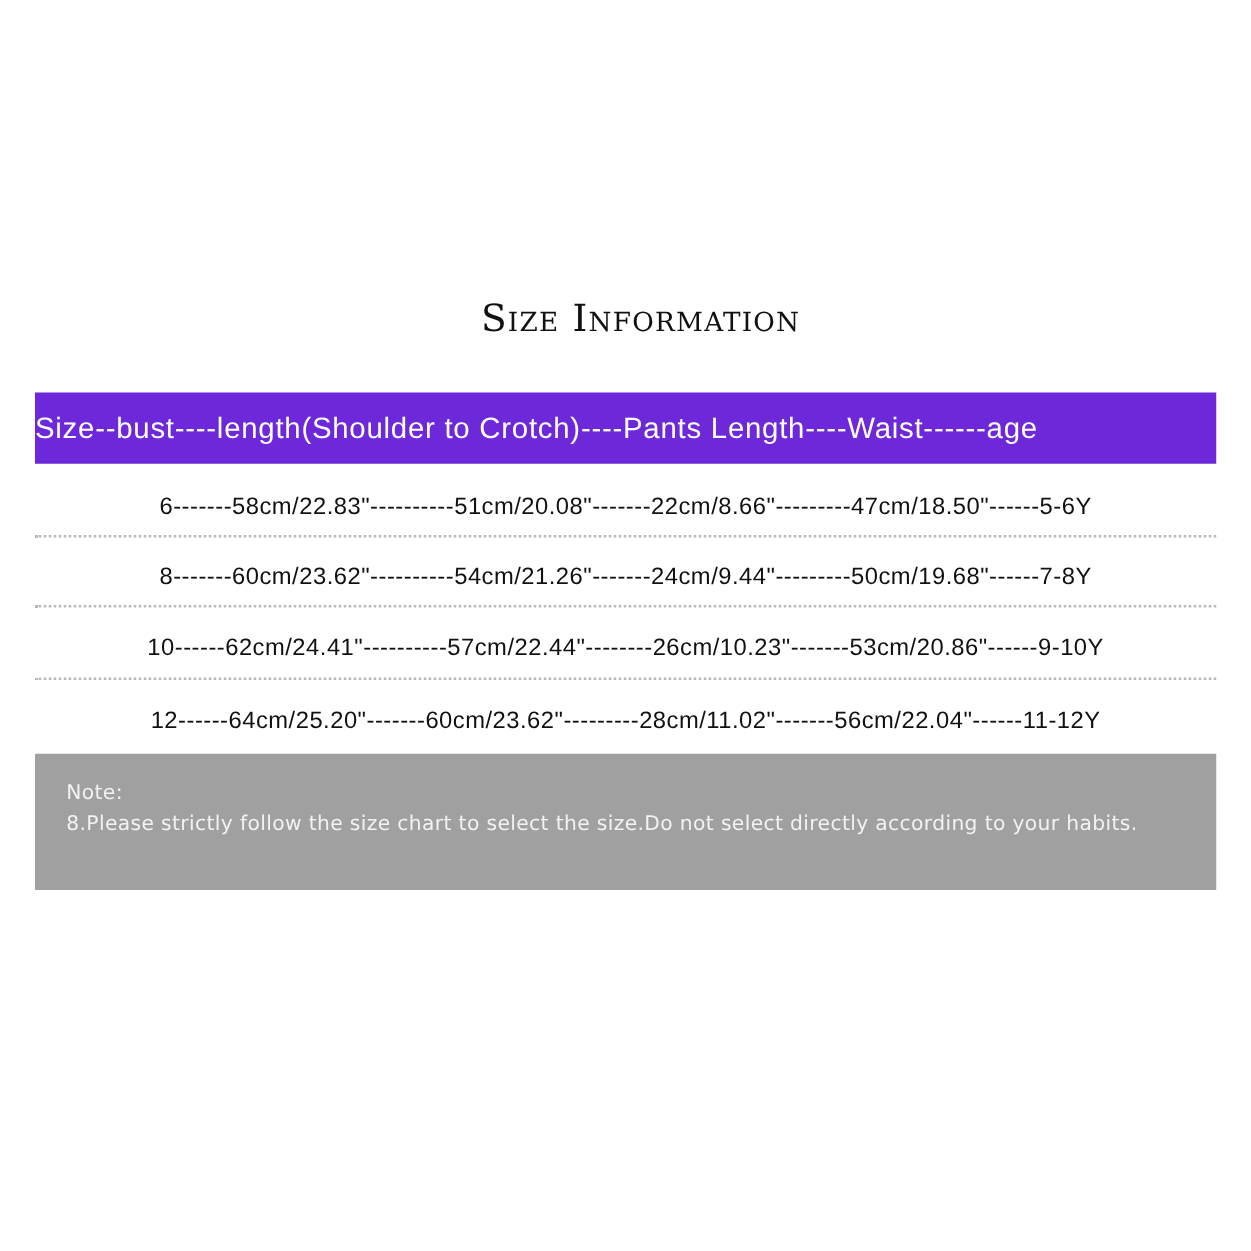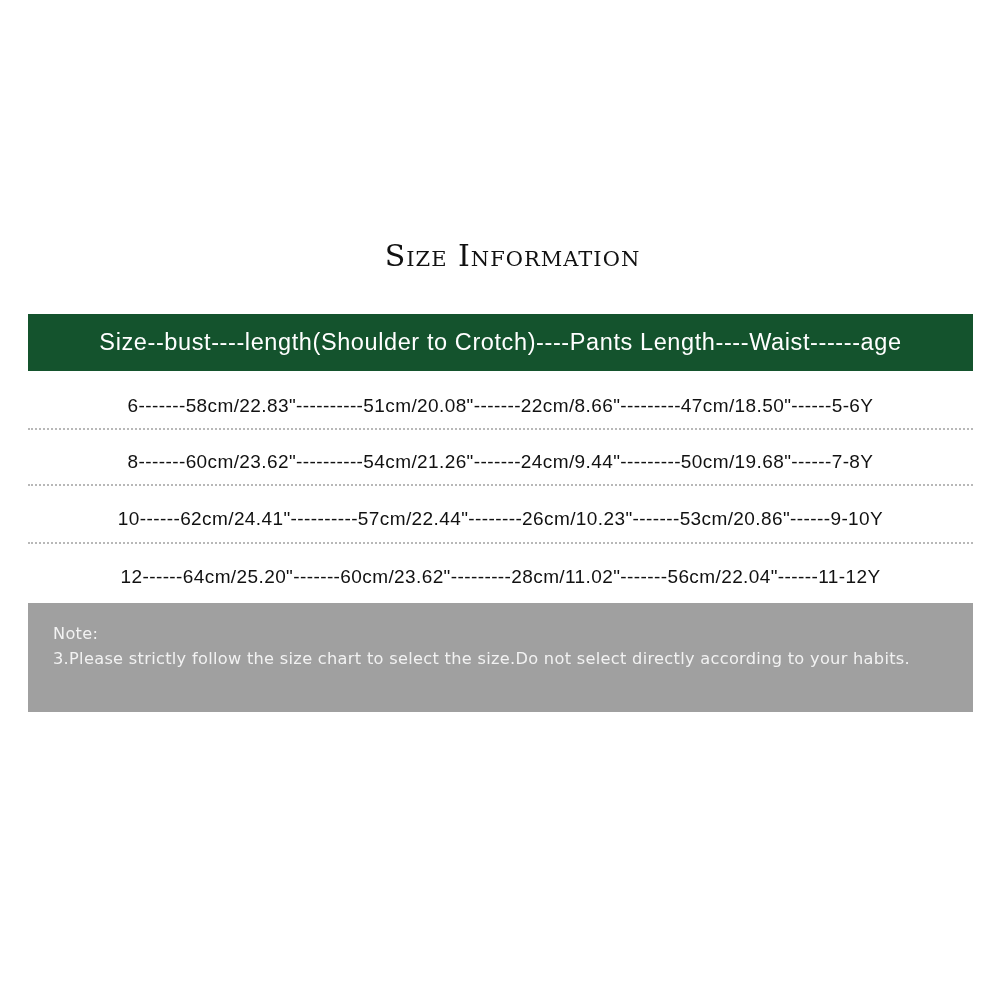--- a/index.html
+++ b/index.html
@@ -4,21 +4,21 @@
   <style>
     html, body { margin: 0; padding: 0; background: #ffffff; }
     body { width: 1001px; height: 1001px; position: relative; overflow: hidden; font-family: "Liberation Sans", sans-serif; }
     .title {
       position: absolute; left: 12px; top: 238px; width: 1001px; text-align: center;
       font-family: "DejaVu Serif", serif; font-size: 30px; color: #111;
       font-variant: small-caps; letter-spacing: 1px; font-weight: normal;
     }
     .header-bar {
       position: absolute; left: 28px; top: 314px; width: 945px; height: 57px;
-      background: #14532d; color: #ffffff; display: flex; align-items: center; justify-content: center;
+      background: #6d28d9; color: #ffffff; display: flex; align-items: center; 
       font-size: 23.5px; letter-spacing: 0.6px; white-space: nowrap;
     }
     .row {
       position: absolute; left: 28px; width: 945px; text-align: center;
       font-size: 19px; color: #111; letter-spacing: 0.4px; white-space: nowrap;
     }
     .sep {
       position: absolute; left: 28px; width: 945px; height: 0;
       border-top: 2px dotted #b8b8b8;
     }
@@ -44,14 +44,14 @@
 <div class="row" style="top:451px;">8-------60cm/23.62"----------54cm/21.26"-------24cm/9.44"---------50cm/19.68"------7-8Y</div>
 <div class="sep" style="top:484px;"></div>
 
 <div class="row" style="top:508px;">10------62cm/24.41"----------57cm/22.44"--------26cm/10.23"-------53cm/20.86"------9-10Y</div>
 <div class="sep" style="top:542px;"></div>
 
 <div class="row" style="top:566px;">12------64cm/25.20"-------60cm/23.62"---------28cm/11.02"-------56cm/22.04"------11-12Y</div>
 
 <div class="note-box">
   <div>Note:</div>
-  <div>3.Please strictly follow the size chart to select the size.Do not select directly according to your habits.</div>
+  <div>8.Please strictly follow the size chart to select the size.Do not select directly according to your habits.</div>
 </div>
 
 </body></html>

